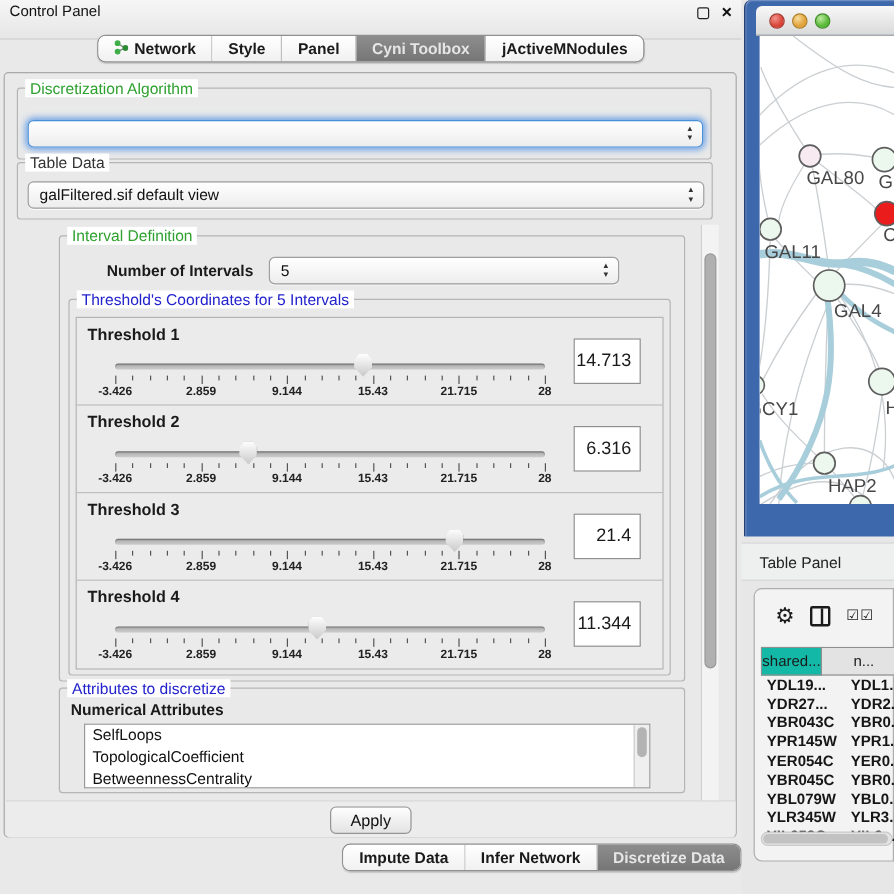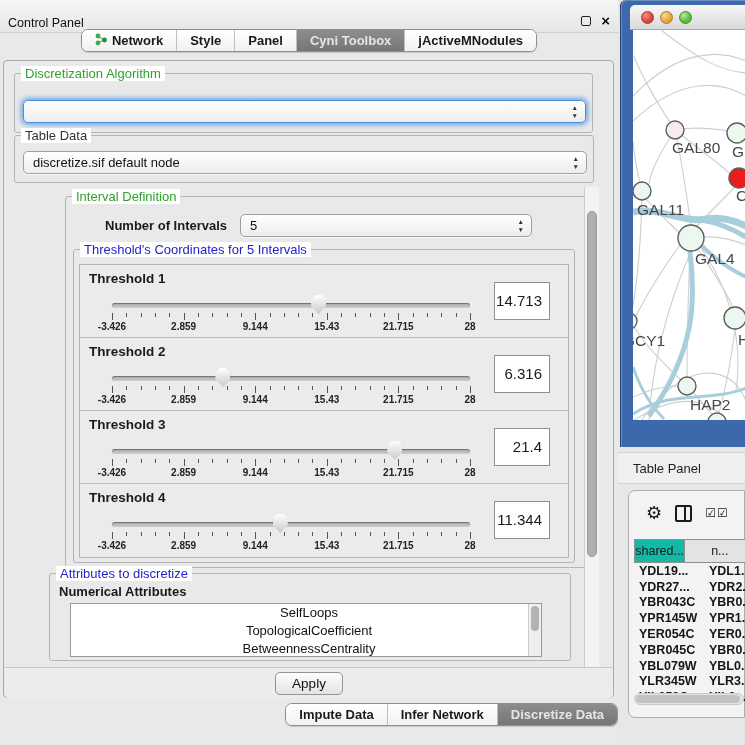--- a/index.html
+++ b/index.html
@@ -4,21 +4,21 @@
 <style>
   * { margin:0; padding:0; box-sizing:border-box; }
   html,body { width:745px; height:745px; overflow:hidden;
     font-family:"Liberation Sans","DejaVu Sans",sans-serif; background:#e9e9e9; }
   body { position:relative; font-size:13px; color:#1a1a1a; }
 
   
   .left-panel { position:absolute; left:0; top:0; width:618px; height:745px; background:#e9e9e9; }
   .cp-titlebar { position:absolute; left:0; top:0; width:618px; height:30px;
     background:linear-gradient(#f6f6f6,#e6e6e6); border-bottom:1px solid #cfcfcf;
-    display:flex; align-items:flex-start; padding:16px 8px; font-size:12.5px; color:#111; }
+    display:flex; align-items:flex-end; padding:16px 8px; font-size:12.5px; color:#111; }
   .cp-titlebar .spacer { flex:1; }
   .float-icon { width:10px; height:10px; border:1.5px solid #222; border-radius:2px; margin-right:10px; display:inline-block; }
   .close-icon { font-weight:900; font-size:15px; color:#111; line-height:10px; }
 
   
   .tabs-row { position:absolute; left:0; width:618px; display:flex; justify-content:center; }
   .tab-group { display:inline-flex; border:1px solid #8f8f8f; border-radius:7px; overflow:hidden;
     background:#fff; box-shadow:0 1px 1px rgba(0,0,0,.15); height:23px; }
   .tab { padding:2px 13px; font-weight:bold; font-size:13px; color:#1a1a1a; background:linear-gradient(#ffffff,#f1f1f1);
     border-right:1px solid #bfbfbf; display:flex; align-items:center; gap:5px; white-space:nowrap; }
@@ -57,21 +57,21 @@
   .popup .opt { font-size:13.5px; padding:1px 2px; line-height:17px; color:#000; }
   .popup .opt.bold { font-weight:bold; }
 
   
   .viewport { position:absolute; left:5px; top:126px; width:590px; height:480px; background:#e9e9e9; overflow:hidden; }
   .vscroll { position:absolute; right:0; top:0; width:15px; height:480px; background:#f3f3f3;
     border-left:1px solid #cfcfcf; }
   .vthumb { position:absolute; left:2px; top:24px; width:10px; height:346px; background:#b0b0b0;
     border:1px solid #989898; border-radius:6px; }
 
-  .fs-interval { left:56px; top:9px; width:522px; height:372px; }
+  .fs-interval { left:40px; top:9px; width:522px; height:372px; }
   .count-label { position:absolute; left:39px; top:21px; font-weight:bold; }
   .fs-interval .combo { left:174px; top:17px; width:292px; }
   .fs-thr { left:7px; top:52px; width:502px; height:314px; }
   .thr-stack { position:absolute; left:5px; top:14px; width:490px; border:1px solid #b5b5b5; background:#ebebeb; }
 
   .thr-panel { position:relative; height:73px; border-bottom:1px solid #bdbdbd; }
   .thr-panel:last-child { border-bottom:none; }
   .thr-label { position:absolute; left:9px; top:6px; font-weight:bold; font-size:13.5px; }
   .track { position:absolute; left:32px; top:38px; width:358px; height:5px; border-radius:3px;
     background:linear-gradient(#a9a9a9,#cdcdcd); box-shadow:inset 0 1px 1px rgba(0,0,0,.35); }
@@ -80,21 +80,21 @@
     background:linear-gradient(#fefefe,#c9c9c9); filter:drop-shadow(0 0 1px #777); }
   .tick { position:absolute; top:48px; width:1px; background:#555; }
   .tick.major { height:7px; } .tick.minor { height:4px; }
   .tick-label { position:absolute; top:56px; transform:translateX(-50%); font-size:10px; font-weight:bold; color:#222; }
   .value-box { position:absolute; left:414px; top:17px; width:56px; height:38px; background:#fff;
     border:1px solid #8f8f8f; font-size:15px; text-align:right; line-height:36px; padding-right:7px; }
 
   .fs-attrs { left:40px; top:386px; width:522px; height:88px; }
   .attr-title { position:absolute; left:9px; top:10px; font-weight:bold; }
   .listbox { position:absolute; left:20px; top:29px; width:472px; height:54px; background:#fff;
-    border:1px solid #9a9a9a; overflow:hidden;text-align:center; }
+    border:1px solid #9a9a9a; overflow:hidden; }
   .listbox .item { font-size:13px; line-height:18px; padding-left:6px; color:#111; }
   .lb-scroll { position:absolute; right:0; top:0; width:13px; height:100%; background:#efefef; border-left:1px solid #ccc; }
   .lb-thumb { position:absolute; left:2px; top:2px; width:8px; height:25px; background:#b3b3b3; border-radius:4px; }
 
   .bottom-strip { position:absolute; left:1px; top:606px; width:608px; height:31px;
     background:#ececec; border-top:1px solid #c6c6c6; display:flex; justify-content:center; align-items:center;
     border-radius:0 0 4px 4px; }
   .apply-btn { width:68px; height:23px; border:1px solid #949494; border-radius:5px;
     background:linear-gradient(#fefefe,#e3e3e3); font-size:13.5px; font-family:inherit; color:#111; }
 
@@ -182,21 +182,21 @@
         <span class="arrows">
             <i>▲</i>
             <i>▼</i>
           </span>
       </div>
     </div>
 
     <div class="fieldset fs-tdata">
       <span class="legend dark">Table Data</span>
       <div class="combo">
-        <span>discretize.sif default node</span>
+        <span>galFiltered.sif default view</span>
         <span class="arrows">
             <i>▲</i>
             <i>▼</i>
           </span>
       </div>
     </div>
 
 
     <div class="viewport">
 

